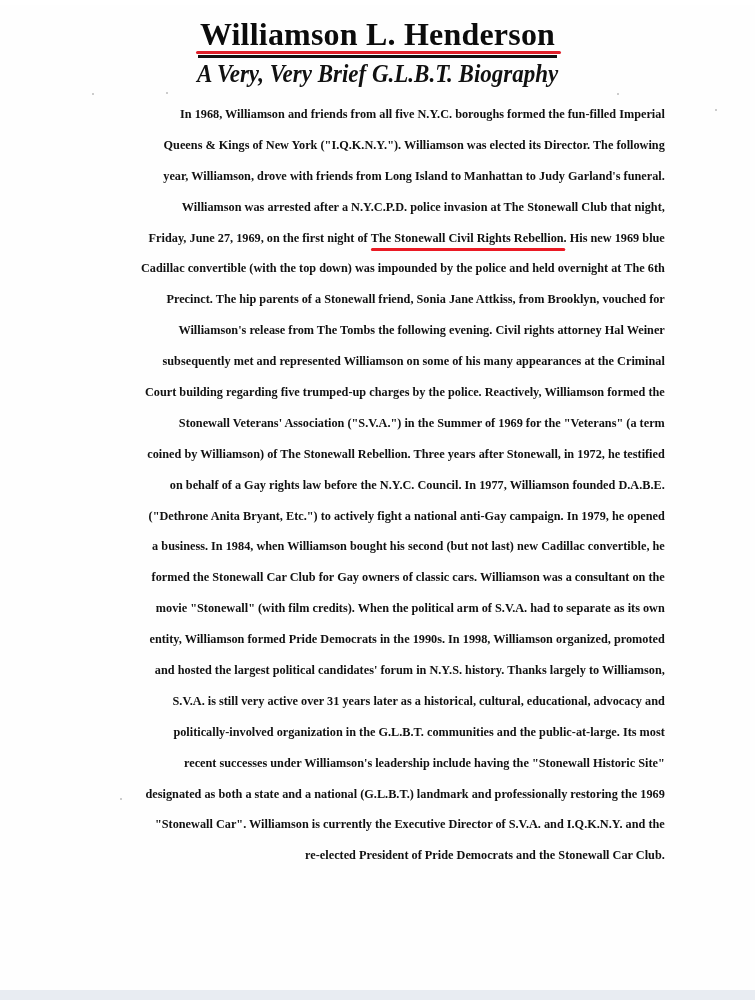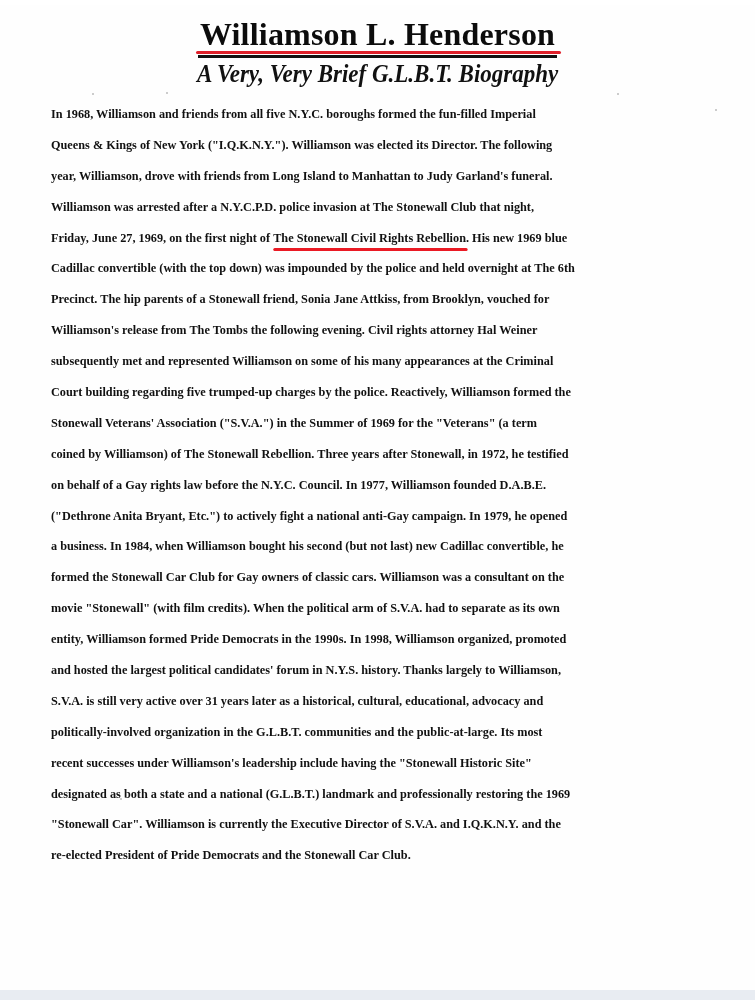--- a/index.html
+++ b/index.html
@@ -74,20 +74,21 @@
       line-height: 30px;
       color: #111111;
       transform: scaleX(0.92);
       transform-origin: 380px 0;
     }
     .body {
       position: absolute;
       left: 51px;
       top: 94px;
       width: 660px;
+      text-align: right;
     }
     .line {
       height: 30.9px;
       line-height: 30.9px;
       font-family: "Liberation Serif", serif;
       font-weight: bold;
       font-size: 13.2px;
       white-space: nowrap;
       color: #111111;
       transform: scaleX(0.93);

